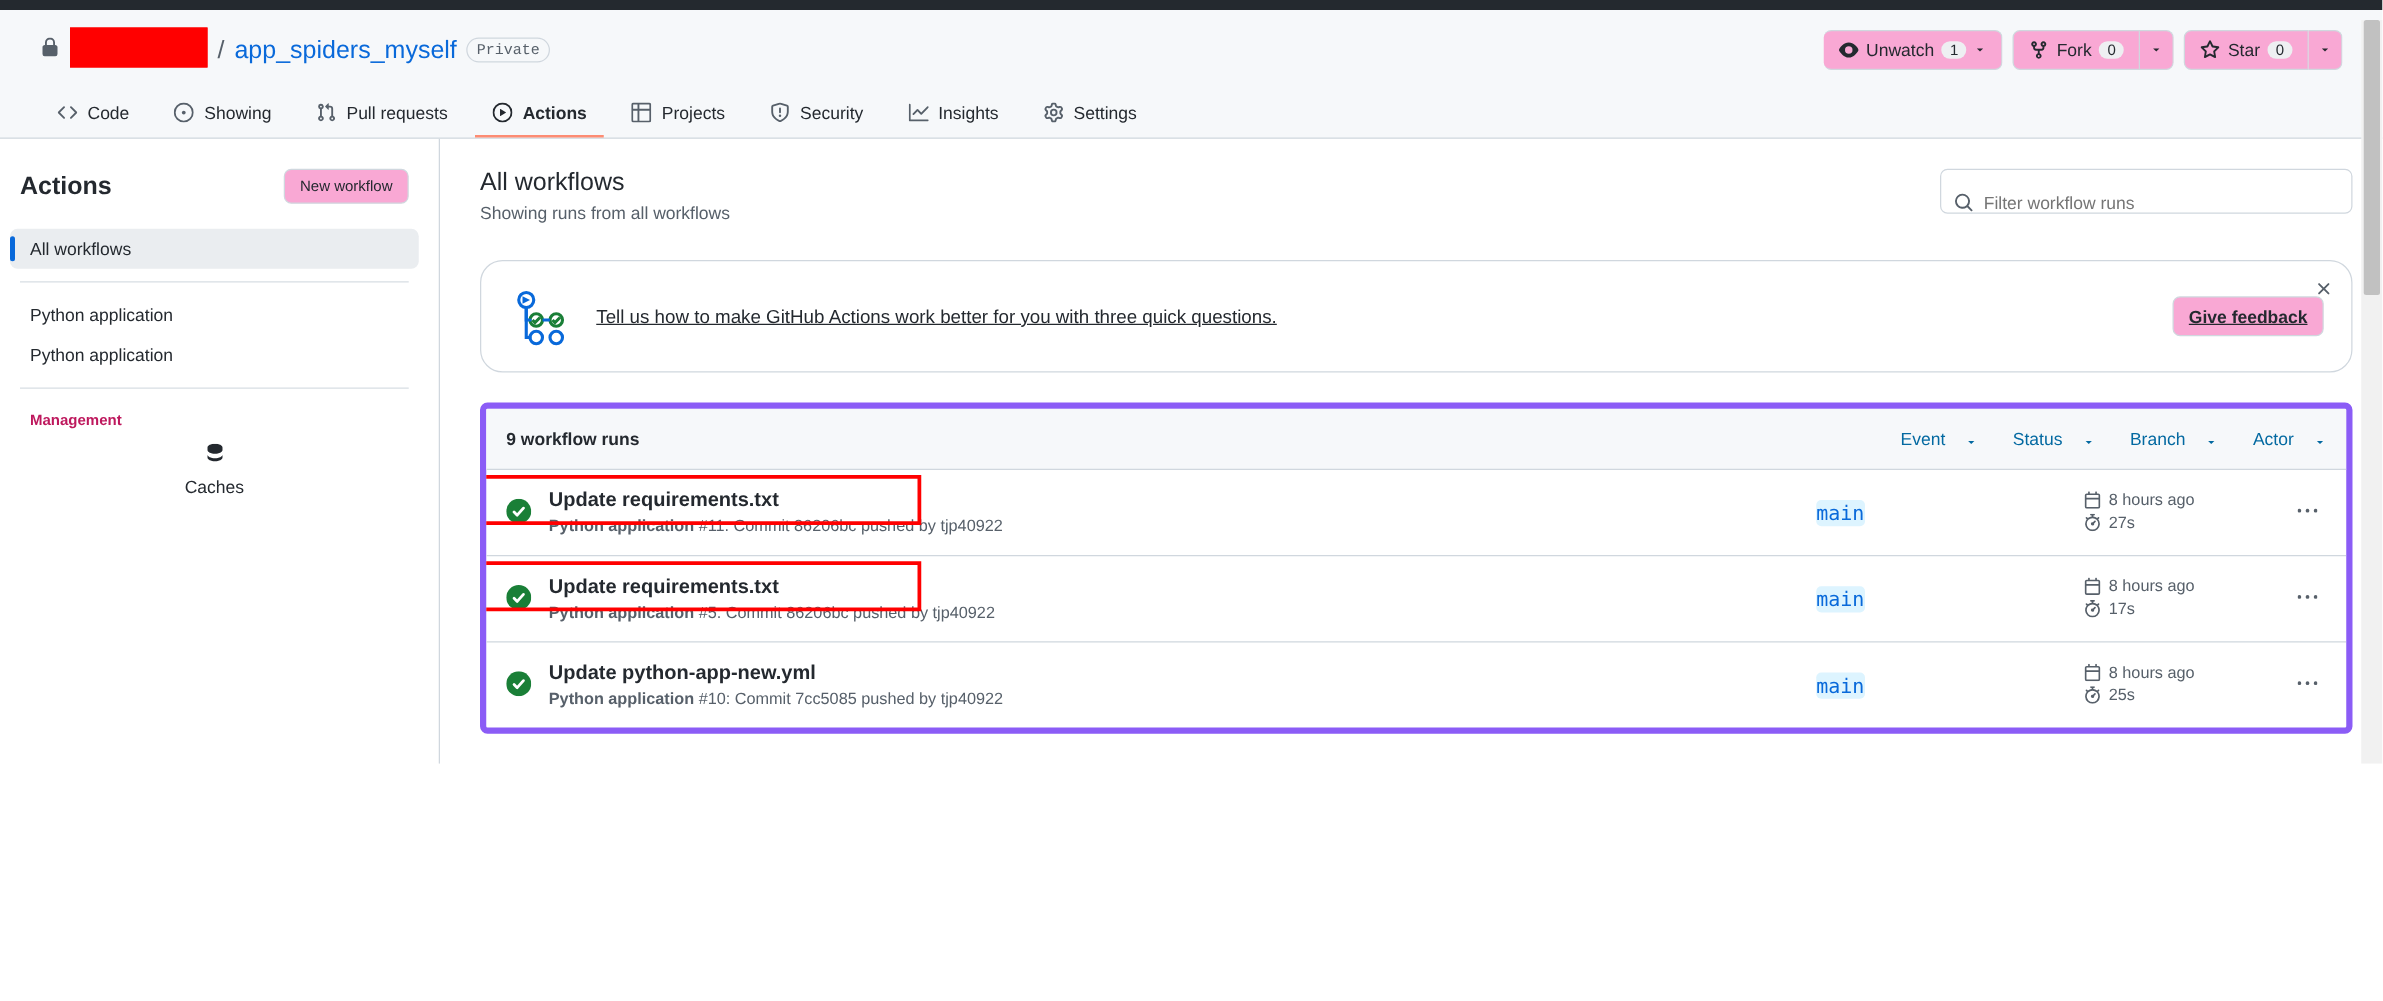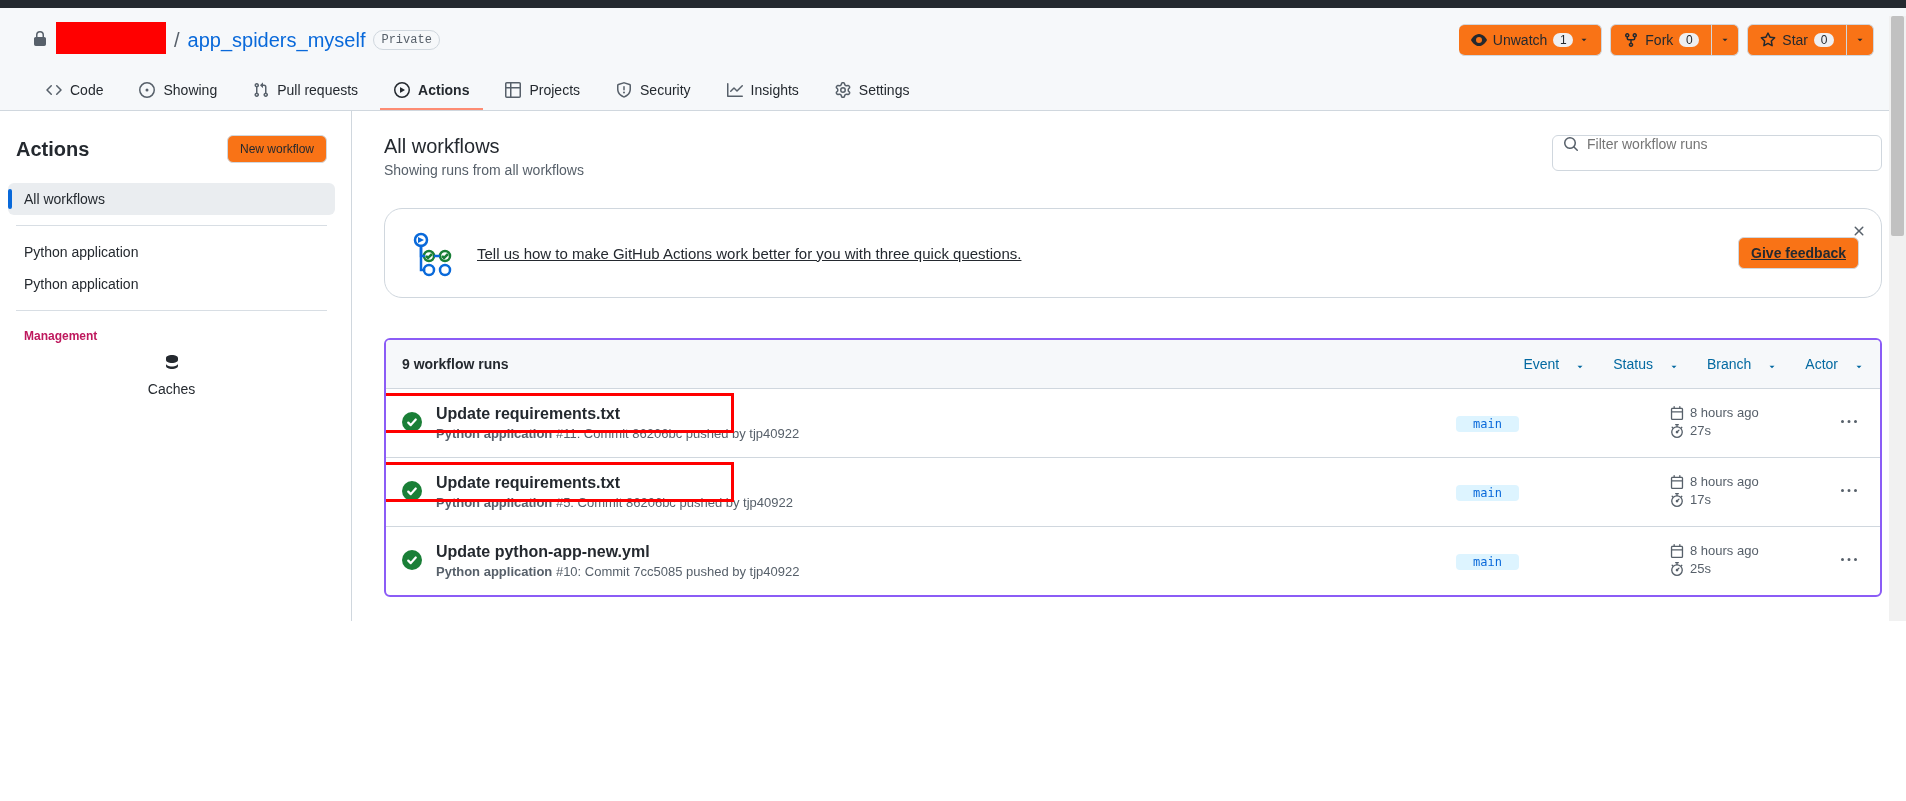--- a/index.html
+++ b/index.html
@@ -11,21 +11,21 @@
 .repo-head { padding: 16px 32px 0 32px; border-bottom: 1px solid #d0d7de; background: #f6f8fa; }
 .repo-title-row { display: flex; align-items: center; justify-content: space-between; margin-bottom: 16px; }
 .repo-title { display: flex; align-items: center; gap: 8px; font-size: 20px; }
 .repo-title .lock { color: #57606a; }
 .repo-title .redacted { display: inline-block; width: 110px; height: 32px; background: #ff0000; border: 2px solid #ff0000; margin-top: -4px; }
 .repo-title .sep { color: #57606a; }
 .repo-title .repo-link { color: #0969da; font-weight: 400; }
 .repo-title .badge { font-size: 12px; color: #57606a; border: 1px solid #d0d7de; border-radius: 2em; padding: 0 7px; height: 20px; display: inline-flex; align-items: center; font-family: Liberation Mono, monospace; }
 .repo-actions { display: flex; gap: 8px; }
 .btn-group { display: flex; }
-.btn { display: inline-flex; align-items: center; gap: 6px; height: 32px; padding: 0 12px; background: #f97316; border: 1px solid #d0d7de; border-radius: 6px; font-size: 14px; color: #24292f; cursor: pointer; }
+.btn { display: inline-flex; align-items: center; gap: 6px; height: 32px; padding: 0 12px; background: #f9a8d4; border: 1px solid #d0d7de; border-radius: 6px; font-size: 14px; color: #24292f; cursor: pointer; }
 .btn .count { background: #eeeff2; border-radius: 2em; font-size: 12px; padding: 0 6px; min-width: 20px; text-align: center; color: #24292f; }
 .btn-group .btn { border-radius: 0; }
 .btn-group .btn:first-child { border-top-left-radius: 6px; border-bottom-left-radius: 6px; }
 .btn-group .btn:last-child { border-top-right-radius: 6px; border-bottom-right-radius: 6px; border-left: none; }
 .btn.caret-only { padding: 0 8px; }
 .nav-tabs { display: flex; gap: 8px; }
 .nav-tab { display: inline-flex; align-items: center; gap: 8px; padding: 10px 14px; font-size: 14px; color: #24292f; border-bottom: 2px solid transparent; cursor: pointer; }
 .nav-tab svg { color: #57606a; }
 .nav-tab.active { border-bottom-color: #fd8c73; font-weight: 600; }
 .nav-tab.active svg { color: #24292f; }
@@ -38,40 +38,40 @@
 .side-item { position: relative; padding: 8px 16px; border-radius: 6px; cursor: pointer; font-size: 14px; }
 .side-item.active { background: #eaedf0; font-weight: 400; }
 .side-item.active::before { content: ""; position: absolute; left: 0; top: 6px; bottom: 6px; width: 4px; background: #0969da; border-radius: 2px; }
 .side-sep { border: none; border-top: 1px solid #d8dee4; margin: 10px 8px; }
 .side-header { font-size: 12px; color: #be185d; font-weight: 600; padding: 8px 16px 4px; }
 .side-link { display: flex; align-items: center; gap: 10px; padding: 8px 16px; cursor: pointer; flex-direction: column; }
 .main { flex: 1; padding: 24px 24px 24px 32px; }
 .main-head-row { display: flex; justify-content: space-between; align-items: flex-start; }
 .main-head-row h1 { font-size: 20px; font-weight: 400; margin-bottom: 4px; }
 .main-head-row .sub { color: #57606a; font-size: 14px; }
-.search-wrap { width: 330px; height: 36px; border: 1px solid #d0d7de; border-radius: 6px; display: flex; align-items: flex-start; padding: 0 10px; gap: 8px; }
+.search-wrap { width: 330px; height: 36px; border: 1px solid #d0d7de; border-radius: 6px; display: flex; align-items: flex-end; padding: 0 10px; gap: 8px; }
 .search-wrap input { border: none; outline: none; flex: 1; font-size: 14px; background: transparent; }
 .banner { margin-top: 30px; border: 1px solid #d0d7de; border-radius: 18px; padding: 20px 22px; display: flex; align-items: center; gap: 22px; position: relative; text-decoration: underline; }
 .banner .icon svg { display: block; }
 .banner .txt { flex: 1; font-size: 15px; }
 .banner .close { position: absolute; top: 14px; right: 14px; cursor: pointer; color: #57606a; }
-.runs-box { margin-top: 40px; border: 2px solid #8b5cf6; border-radius: 6px; overflow: hidden; }
+.runs-box { margin-top: 24px; border: 5px solid #8b5cf6; border-radius: 6px; overflow: hidden; }
 .runs-head { background: #f6f8fa; padding: 16px; display: flex; justify-content: space-between; align-items: center; border-bottom: 1px solid #d0d7de; }
 .runs-head .count { font-weight: 600; font-size: 14px; }
 .filters { display: flex; gap: 28px; }
 .filter { display: flex; align-items: flex-end; gap: 16px; font-size: 14px; color: #0369a1; cursor: pointer; }
 .run { display: flex; align-items: center; padding: 16px; border-bottom: 1px solid #d0d7de; gap: 14px; position: relative; }
 .run:last-child { border-bottom: none; }
 .run .status-icon { width: 20px; flex-shrink: 0; }
 .run .main-col { flex: 1; min-width: 0; }
 .run .title { font-size: 16px; font-weight: 600; color: #24292f; }
 .run .subtitle { font-size: 13px; color: #57606a; margin-top: 3px; }
 .run .subtitle .wf { color: #57606a; font-weight: 600; }
 .run .branch-col { width: 200px; }
-.branch-pill { display: inline-block; background: #ddf4ff; color: #0969da; border-radius: 4px; padding: 1px 17px; font-family: ui-monospace, SFMono-Regular, Menlo, monospace; font-size: 12px; }
+.branch-pill { display: inline-block; background: #ddf4ff; color: #0969da; border-radius: 4px; padding: 1px 0; font-family: ui-monospace, SFMono-Regular, Menlo, monospace; font-size: 16px; }
 .run .time-col { width: 150px; font-size: 13px; color: #57606a; }
 .run .time-col .row { display: flex; align-items: center; gap: 6px; margin-bottom: 3px; }
 .run .kebab { width: 30px; text-align: center; color: #57606a; cursor: pointer; }
 .redbox { position: absolute; border: 3px solid #ff0000; pointer-events: none; }
 </style>
 </head>
 <body>
 
 <div class="top-dark"></div>
 

